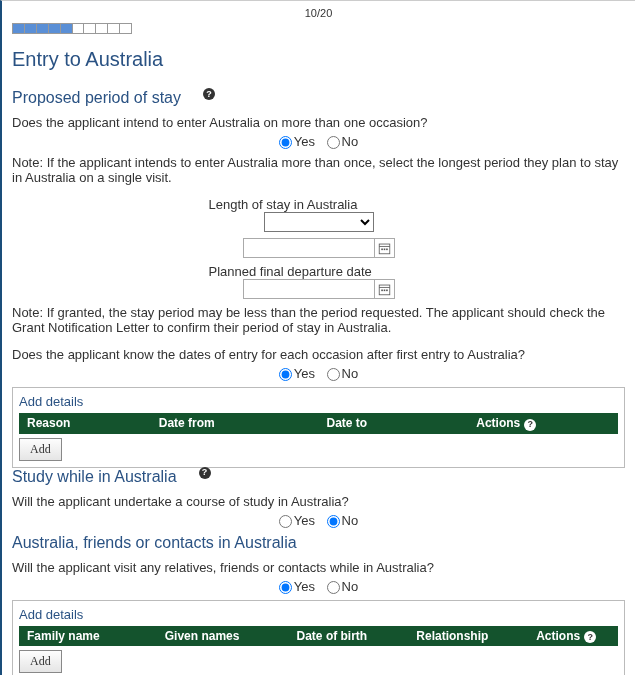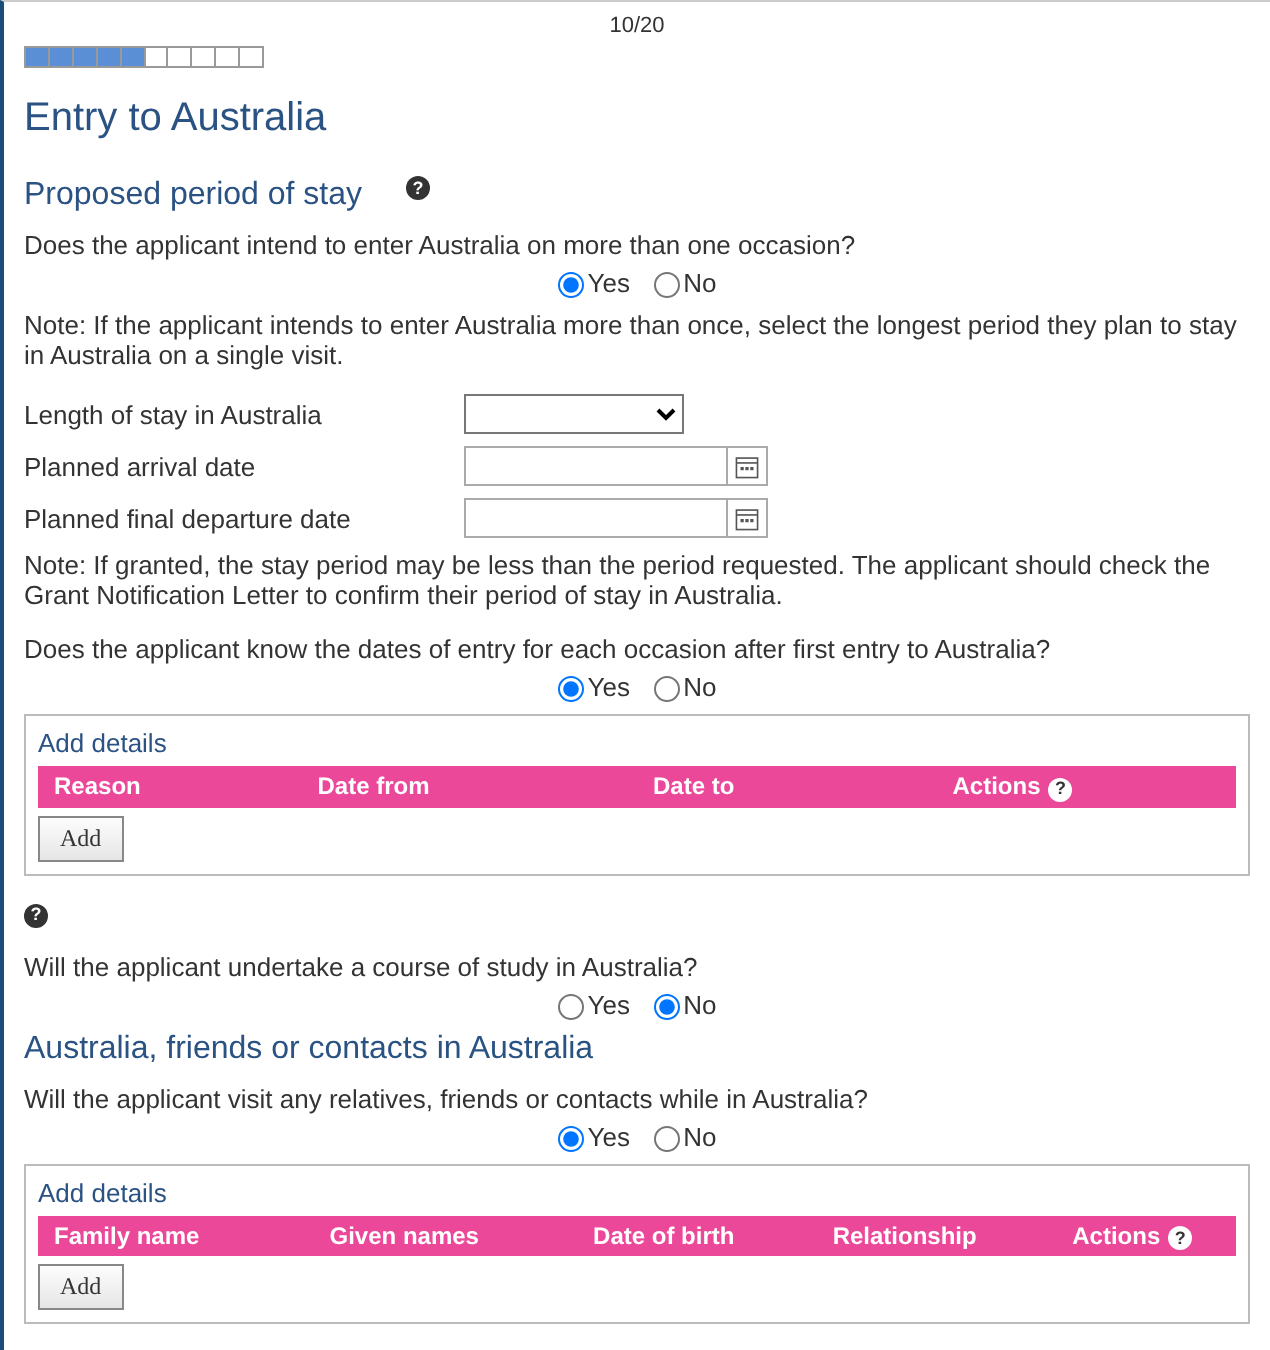--- a/index.html
+++ b/index.html
@@ -70,20 +70,21 @@
     top: -4px;
   }
   .q { margin: 4px 0; color: #333; }
   .radio-row { text-align: center; margin: 2px 0 6px 0; }
   .radio-row label { margin: 0 4px; }
   .note { margin: 6px 0 12px 0; color: #333; }
   .field-row {
     display: flex;
     align-items: center;
     margin: 6px 0;
+    flex-direction: column;
   }
   .field-label { width: 220px; }
   .field-input select {
     width: 110px;
     height: 20px;
     border: 1px solid #777;
     background: #fff;
     font-size: 12px;
   }
   .date-input {
@@ -107,32 +108,32 @@
     border-left: 1px solid #aaa;
     display: inline-flex;
     align-items: center;
     justify-content: center;
     cursor: pointer;
   }
   .cal-icon svg { width: 13px; height: 13px; }
   .details-box {
     border: 1px solid #bbb;
     padding: 6px;
-    margin: 4px 0 18px 0;
+    margin: 4px 0 0 0;
   }
   .details-title {
     color: #2a5283;
     font-size: 13px;
     margin-bottom: 4px;
   }
   table.details {
     width: 100%;
     border-collapse: collapse;
   }
-  table.details thead tr { background: #ec4899; color: #fff; }
+  table.details thead tr { background: #14532d; color: #fff; }
   table.details th {
     text-align: left;
     font-weight: bold;
     font-size: 12px;
     padding: 3px 8px;
   }
   table.details th .help-icon {
     background: #fff;
     color: #333;
     top: 0;
@@ -187,21 +188,20 @@
   <div class="note">Note: If the applicant intends to enter Australia more than once, select the longest period they plan to stay in Australia on a single visit.</div>
 
   <div class="field-row">
     <div class="field-label">Length of stay in Australia</div>
     <div class="field-input">
       <select><option></option></select>
     </div>
   </div>
 
   <div class="field-row">
-    <div class="field-label">Planned arrival date</div>
     <div class="field-input">
       <span class="date-input">
         <input type="text" style="">
         <span class="cal-icon">
           <svg viewBox="0 0 16 16">
               <rect x="1.5" y="2.5" width="13" height="12" fill="none" stroke="#555"></rect>
               <line x1="1.5" y1="5.5" x2="14.5" y2="5.5" stroke="#555"></line>
               <rect x="4" y="8" width="2" height="2" fill="#555"></rect>
               <rect x="7" y="8" width="2" height="2" fill="#555"></rect>
               <rect x="10" y="8" width="2" height="2" fill="#555"></rect>
@@ -246,20 +246,21 @@
         <th style="width:28%">Date from</th>
         <th style="width:25%">Date to</th>
         <th style="width:25%"><span>Actions</span><span class="help-icon">?</span></th>
       </tr>
         </thead>
     </table>
     <button class="add-btn">Add</button>
   </div>
 
   <h2 class="section">
+    <span>Study while in Australia</span>
     <span class="help-icon">?</span>
   </h2>
   <div class="q">Will the applicant undertake a course of study in Australia?</div>
   <div class="radio-row">
     <label><input type="radio" name="study" style=""><span>Yes</span></label>
     <label><input type="radio" name="study" checked="" style=""><span>No</span></label>
   </div>
 
   <h2 class="section">
     <span>Australia, friends or contacts in Australia</span>

